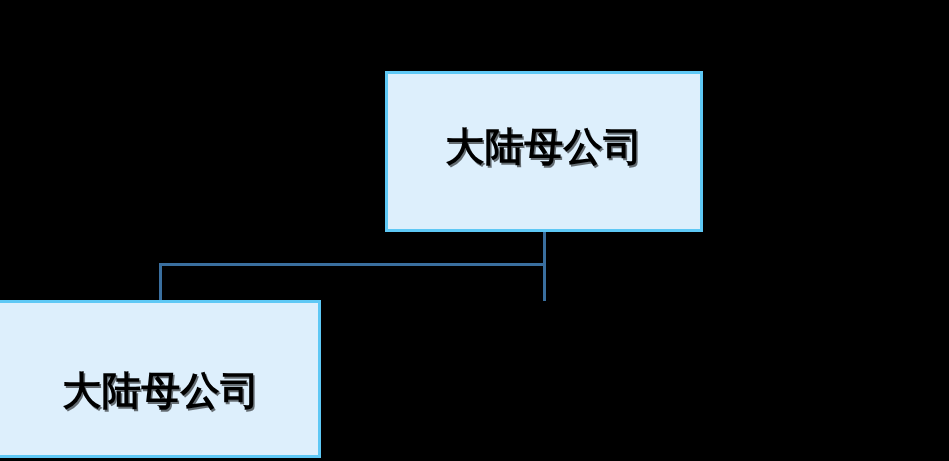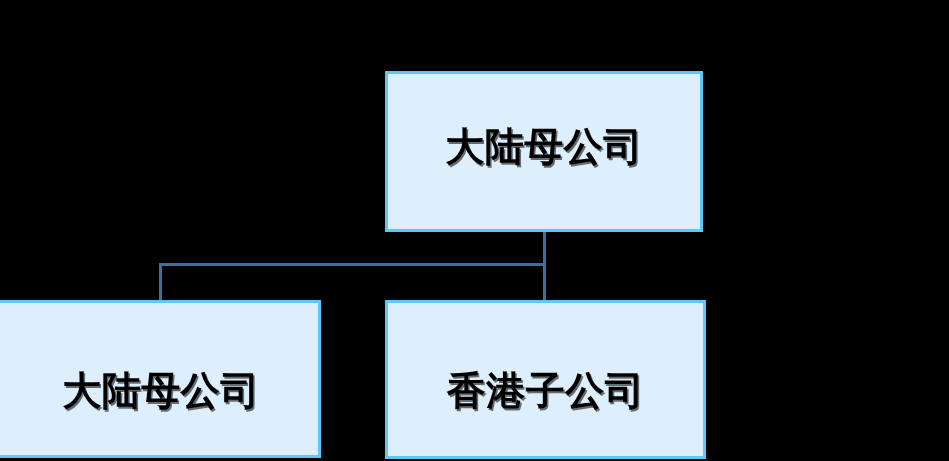--- a/index.html
+++ b/index.html
@@ -104,17 +104,14 @@
   <div class="conn conn-v" id="conn-left-drop"></div>
 
   <div class="node" id="node-parent">
     <span class="node-label">大陆母公司</span>
   </div>
 
   <div class="node" id="node-child-left">
     <span class="node-label">大陆母公司</span>
   </div>
 
-  <div class="node" id="node-child-right">
-    <span class="node-label">香港子公司</span>
-  </div>
 
 </div>
 
 </body></html>

